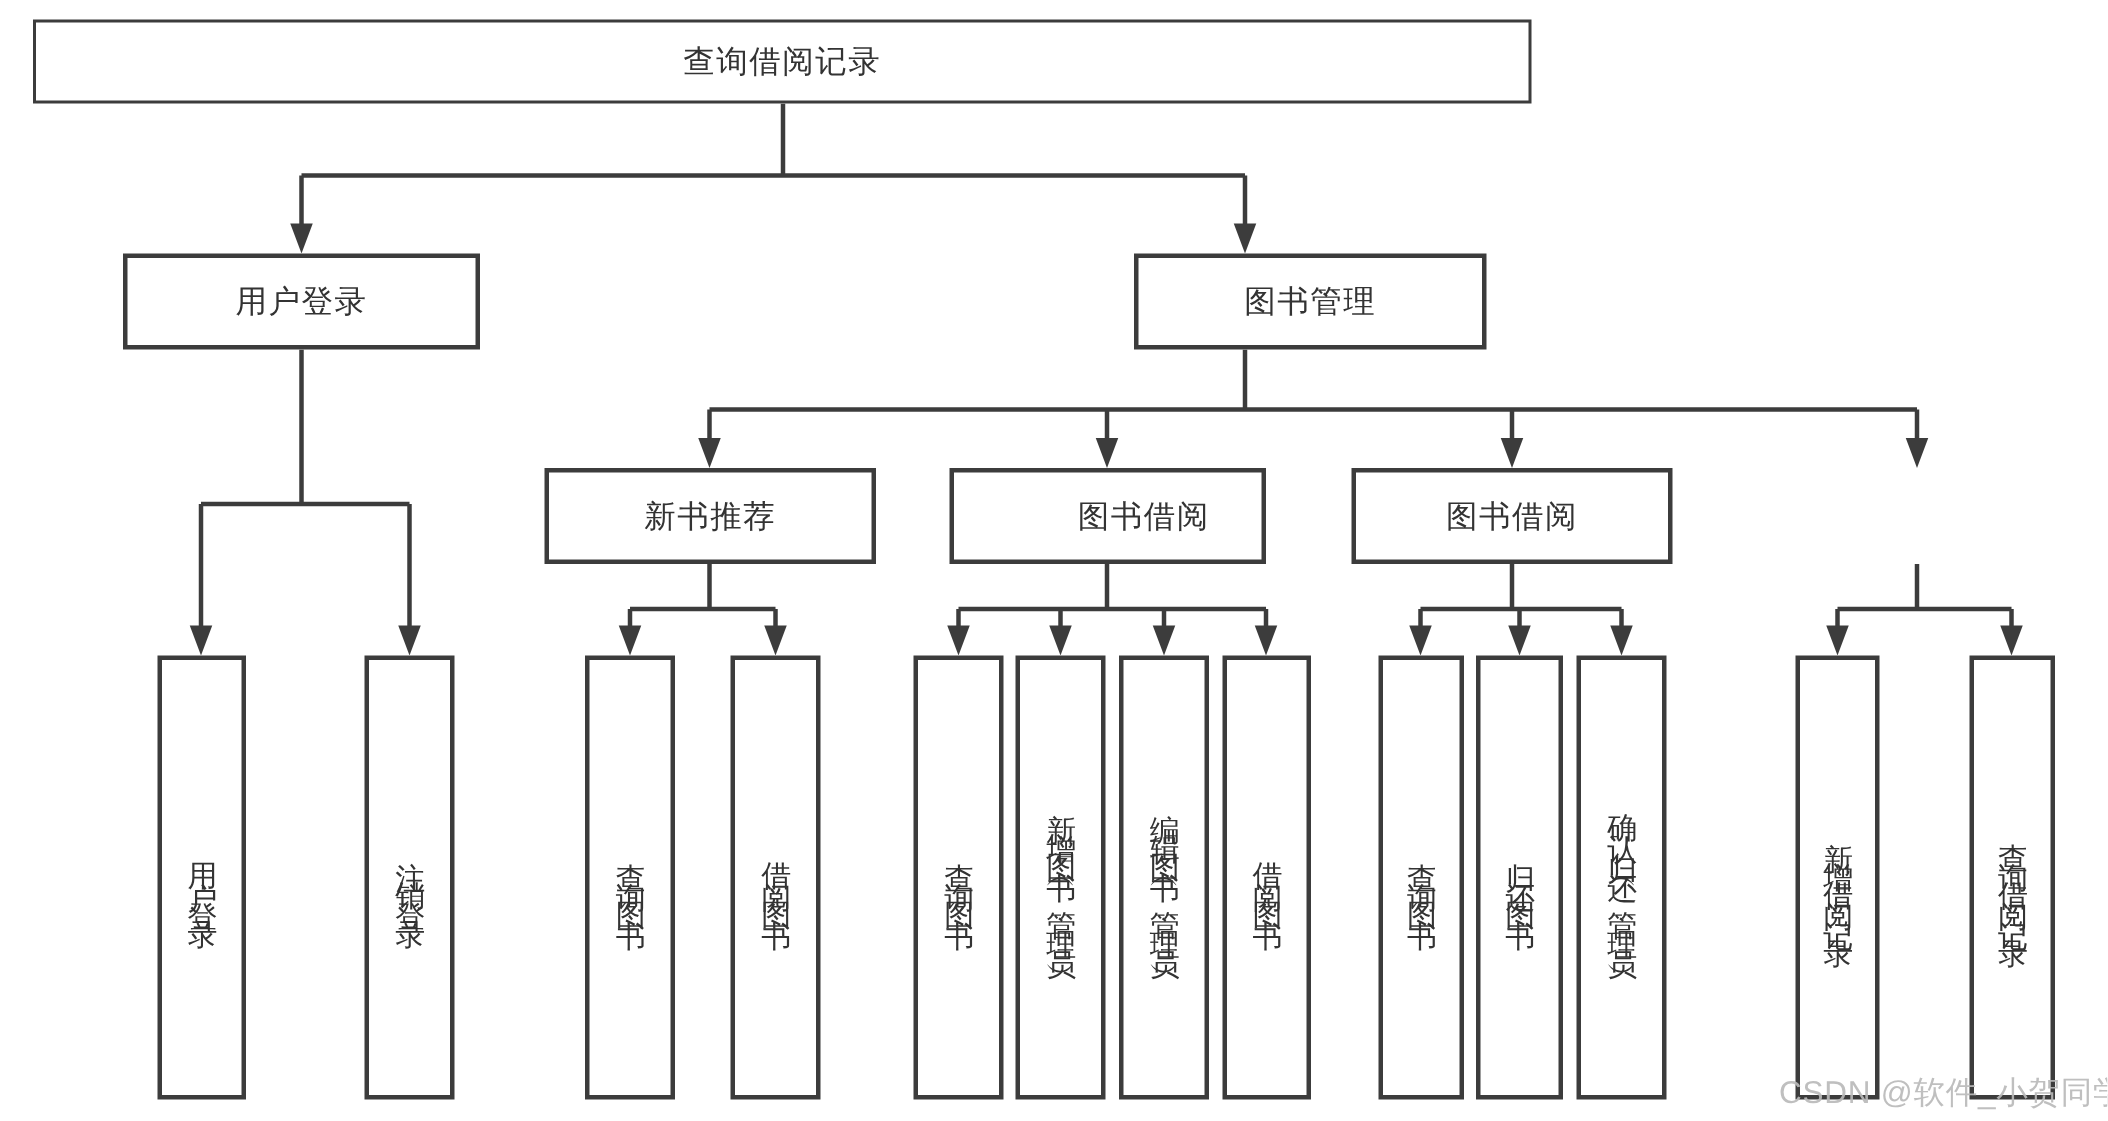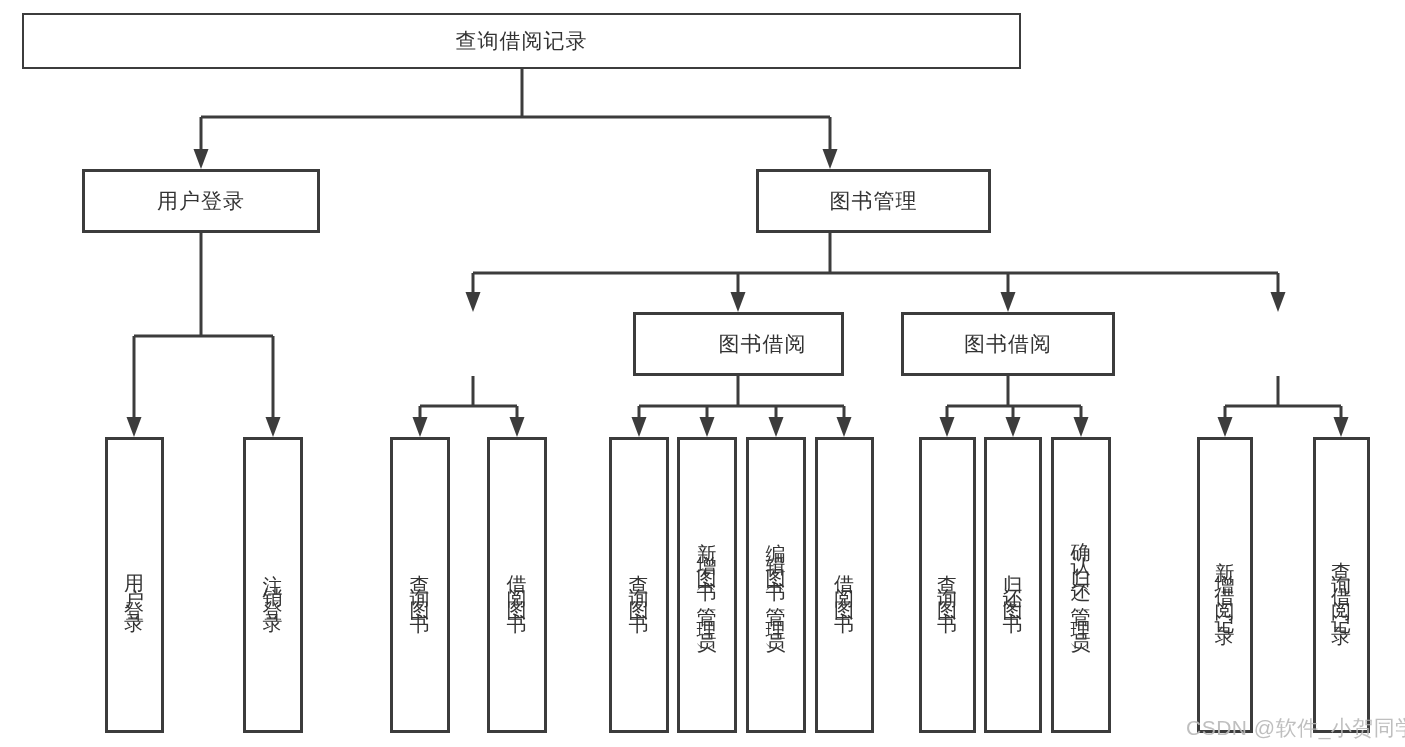--- a/index.html
+++ b/index.html
@@ -118,20 +118,23 @@
     <span class="hlabel">查询借阅记录</span>
   </div>
 
   <div class="box" style="left:82px;top:169px;width:238px;height:64px;">
     <span class="hlabel">用户登录</span>
   </div>
   <div class="box" style="left:712px;top:169px;width:235px;height:64px;margin-left:44px;">
     <span class="hlabel">图书管理</span>
   </div>
 
+  <div class="box" style="left:363px;top:312px;width:221px;height:64px;">
+    <span class="hlabel">新书推荐</span>
+  </div>
   <div class="box" style="left:633px;top:312px;width:211px;height:64px;padding-left:48px;">
     <span class="hlabel">图书借阅</span>
   </div>
   <div class="box" style="left:901px;top:312px;width:214px;height:64px;">
     <span class="hlabel">图书借阅</span>
   </div>
 
   <div class="box" style="left:105px;top:437px;width:59px;height:296px;">
     <span class="vlabel">用户登录</span>
   </div>

